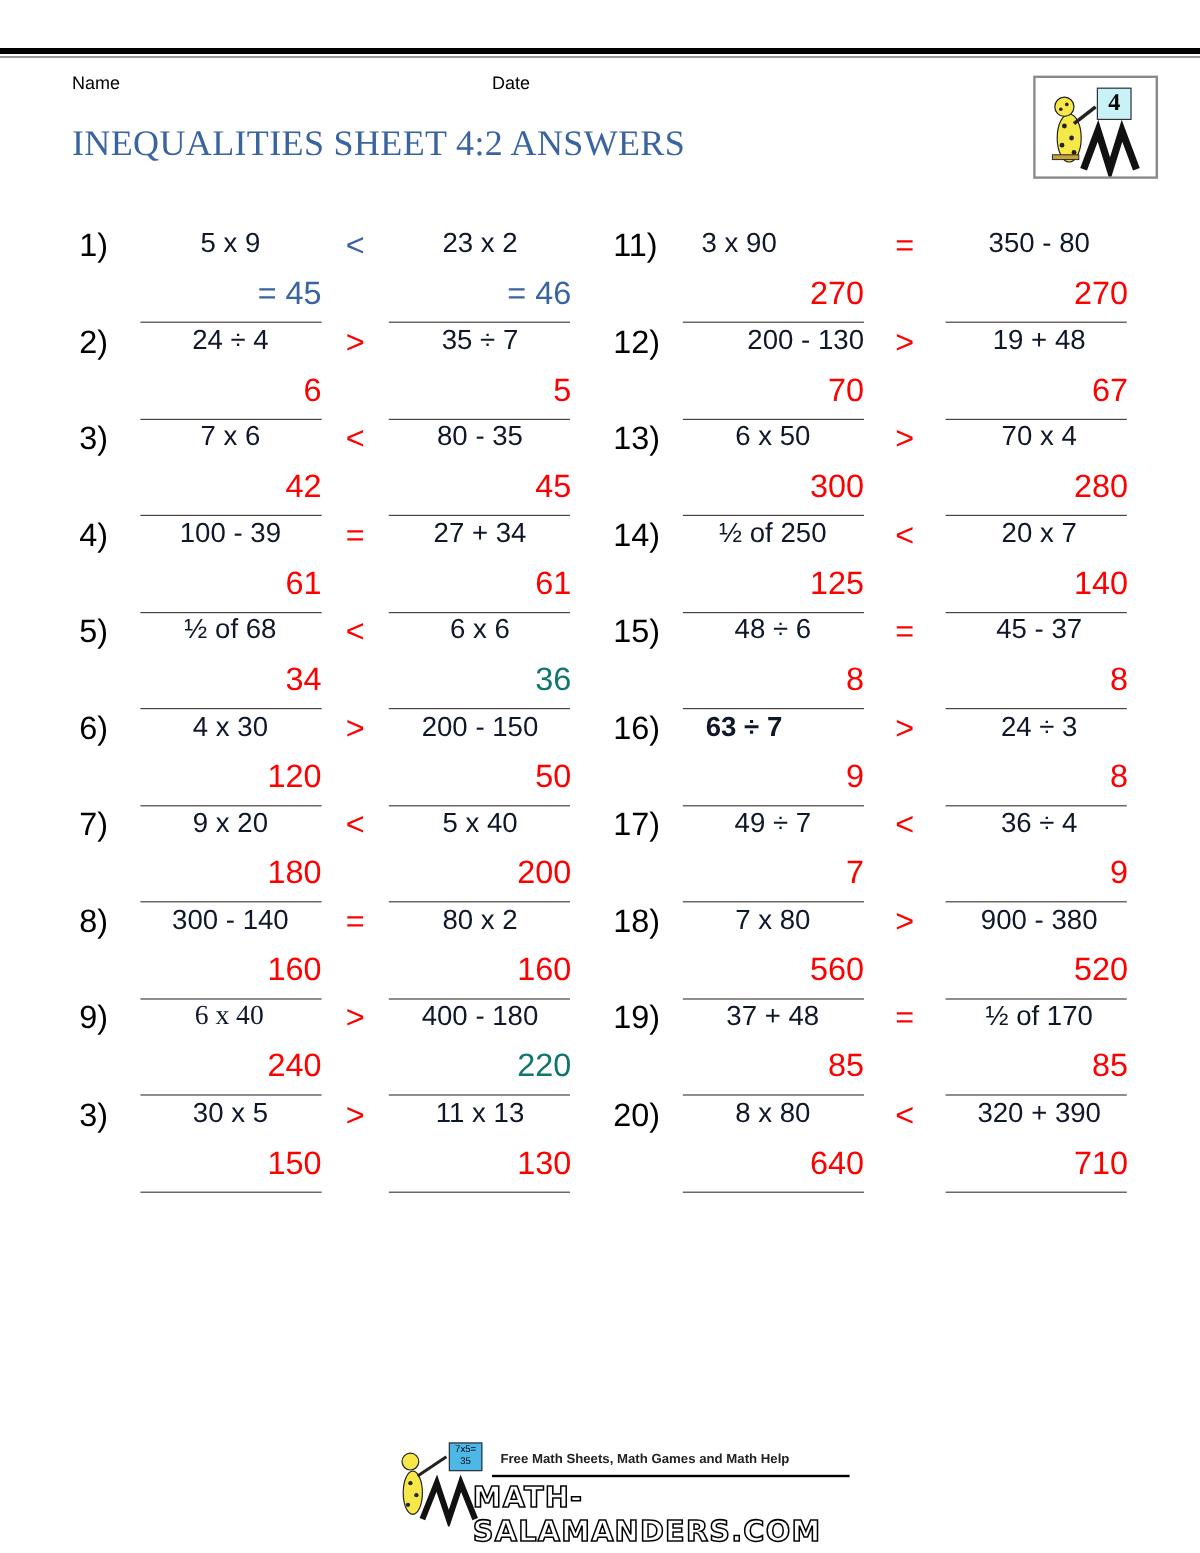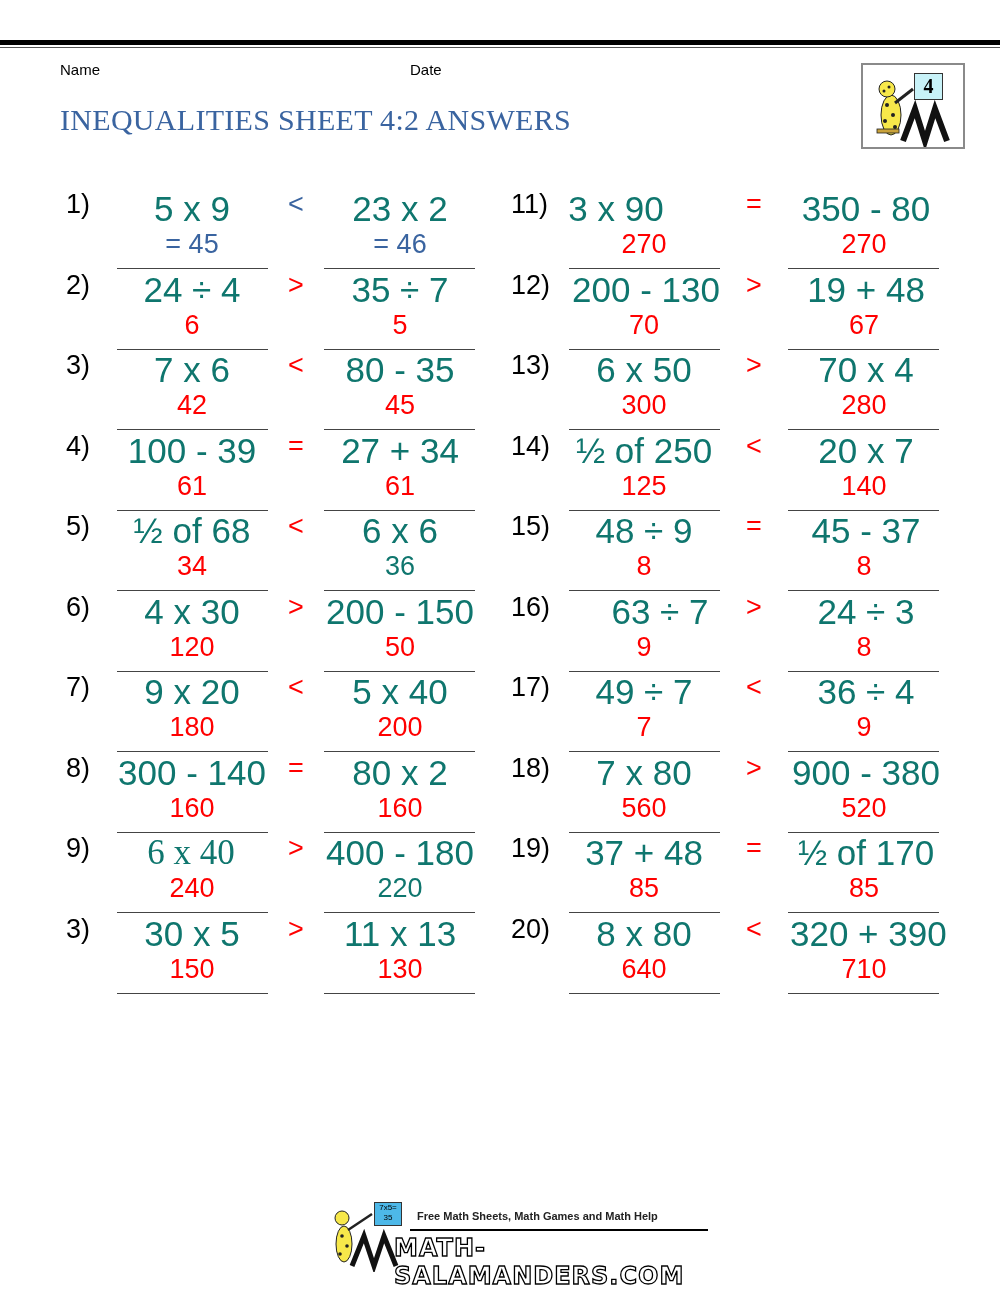--- a/index.html
+++ b/index.html
@@ -8,22 +8,22 @@
     .topbar { position: absolute; left: 0; top: 40px; width: 1000px; height: 5px; background: #000; }
     .topbar2 { position: absolute; left: 0; top: 47px; width: 1000px; height: 1px; background: #555; }
     .lbl { position: absolute; top: 61px; font-size: 15px; color: #000; }
     .title { position: absolute; left: 60px; top: 103px; font-family: "Liberation Serif", "DejaVu Serif", serif;
       font-size: 30px; color: #3a64a0; letter-spacing: 0.3px; }
     .logo-box { position: absolute; left: 861px; top: 63px; width: 100px; height: 82px; border: 2px solid #8a8a8a; background: #fff; }
     .logo-board { position: absolute; left: 51px; top: 8px; width: 27px; height: 25px; background: #c8f2f8; border: 1.5px solid #333;
       font-family: "Liberation Serif", serif; font-weight: bold; font-size: 20px; text-align: center; line-height: 25px; color: #000; }
     .problem { position: absolute; height: 80px; }
     .num { position: absolute; top: 14px; font-size: 27px; color: #000; }
-    .expr { position: absolute; top: 14px; width: 152px; text-align: center; font-size: 35px; color: #0f766e; white-space: nowrap; }
-    .val { position: absolute; top: 54px; width: 152px; text-align: center; font-size: 27px; white-space: nowrap; }
+    .expr { position: absolute; top: 14px; width: 152px; text-align: center; font-size: 23px; color: #0f172a; white-space: nowrap; }
+    .val { position: absolute; top: 54px; width: 152px; text-align: right; font-size: 27px; white-space: nowrap; }
     .sign { position: absolute; top: 14px; width: 40px; text-align: center; font-size: 27px; }
     .line { position: absolute; top: 93px; width: 151px; height: 1px; background: #444; }
     .footer { position: absolute; left: 322px; top: 1200px; width: 390px; height: 72px; }
     .footer-tag { position: absolute; left: 95px; top: 10px; font-size: 11px; font-weight: bold; color: #222; }
     .footer-rule { position: absolute; left: 88px; top: 29px; width: 298px; height: 2px; background: #000; }
     .footer-site { position: absolute; left: 72px; top: 34px; font-size: 24px; font-weight: bold; letter-spacing: 1px;
       color: #fff; -webkit-text-stroke: 1.3px #000; font-family: "DejaVu Sans", sans-serif; }
     .footer-board { position: absolute; left: 52px; top: 2px; width: 26px; height: 22px; background: #4db8e8; border: 1px solid #333;
       font-size: 8px; line-height: 10px; text-align: center; color: #000; }
   </style>
@@ -190,31 +190,31 @@
       <div class="expr" style="left: 568px;">½ of 250</div>
       <div class="sign" style="left: 734px; color: rgb(255, 0, 0);">&lt;</div>
       <div class="expr" style="left: 790px;">20 x 7</div>
       <div class="val" style="left: 568px; color: rgb(255, 0, 0);">125</div>
       <div class="val" style="left: 788px; color: rgb(255, 0, 0);">140</div>
       <div class="line" style="left: 569px;"></div>
       <div class="line" style="left: 788px;"></div>
     </div>
     <div class="problem" style="left: 0px; top: 497px;">
       <div class="num" style="left: 511px;">15)</div>
-      <div class="expr" style="left: 568px;">48 ÷ 9</div>
+      <div class="expr" style="left: 568px;">48 ÷ 6</div>
       <div class="sign" style="left: 734px; color: rgb(255, 0, 0);">=</div>
       <div class="expr" style="left: 790px;">45 - 37</div>
       <div class="val" style="left: 568px; color: rgb(255, 0, 0);">8</div>
       <div class="val" style="left: 788px; color: rgb(255, 0, 0);">8</div>
       <div class="line" style="left: 569px;"></div>
       <div class="line" style="left: 788px;"></div>
     </div>
     <div class="problem" style="left: 0px; top: 577.5px;">
       <div class="num" style="left: 511px;">16)</div>
-      <div class="expr" style="left: 584px;">63 ÷ 7</div>
+      <div class="expr" style="left: 544px; font-weight: bold;">63 ÷ 7</div>
       <div class="sign" style="left: 734px; color: rgb(255, 0, 0);">&gt;</div>
       <div class="expr" style="left: 790px;">24 ÷ 3</div>
       <div class="val" style="left: 568px; color: rgb(255, 0, 0);">9</div>
       <div class="val" style="left: 788px; color: rgb(255, 0, 0);">8</div>
       <div class="line" style="left: 569px;"></div>
       <div class="line" style="left: 788px;"></div>
     </div>
     <div class="problem" style="left: 0px; top: 658px;">
       <div class="num" style="left: 511px;">17)</div>
       <div class="expr" style="left: 568px;">49 ÷ 7</div>

